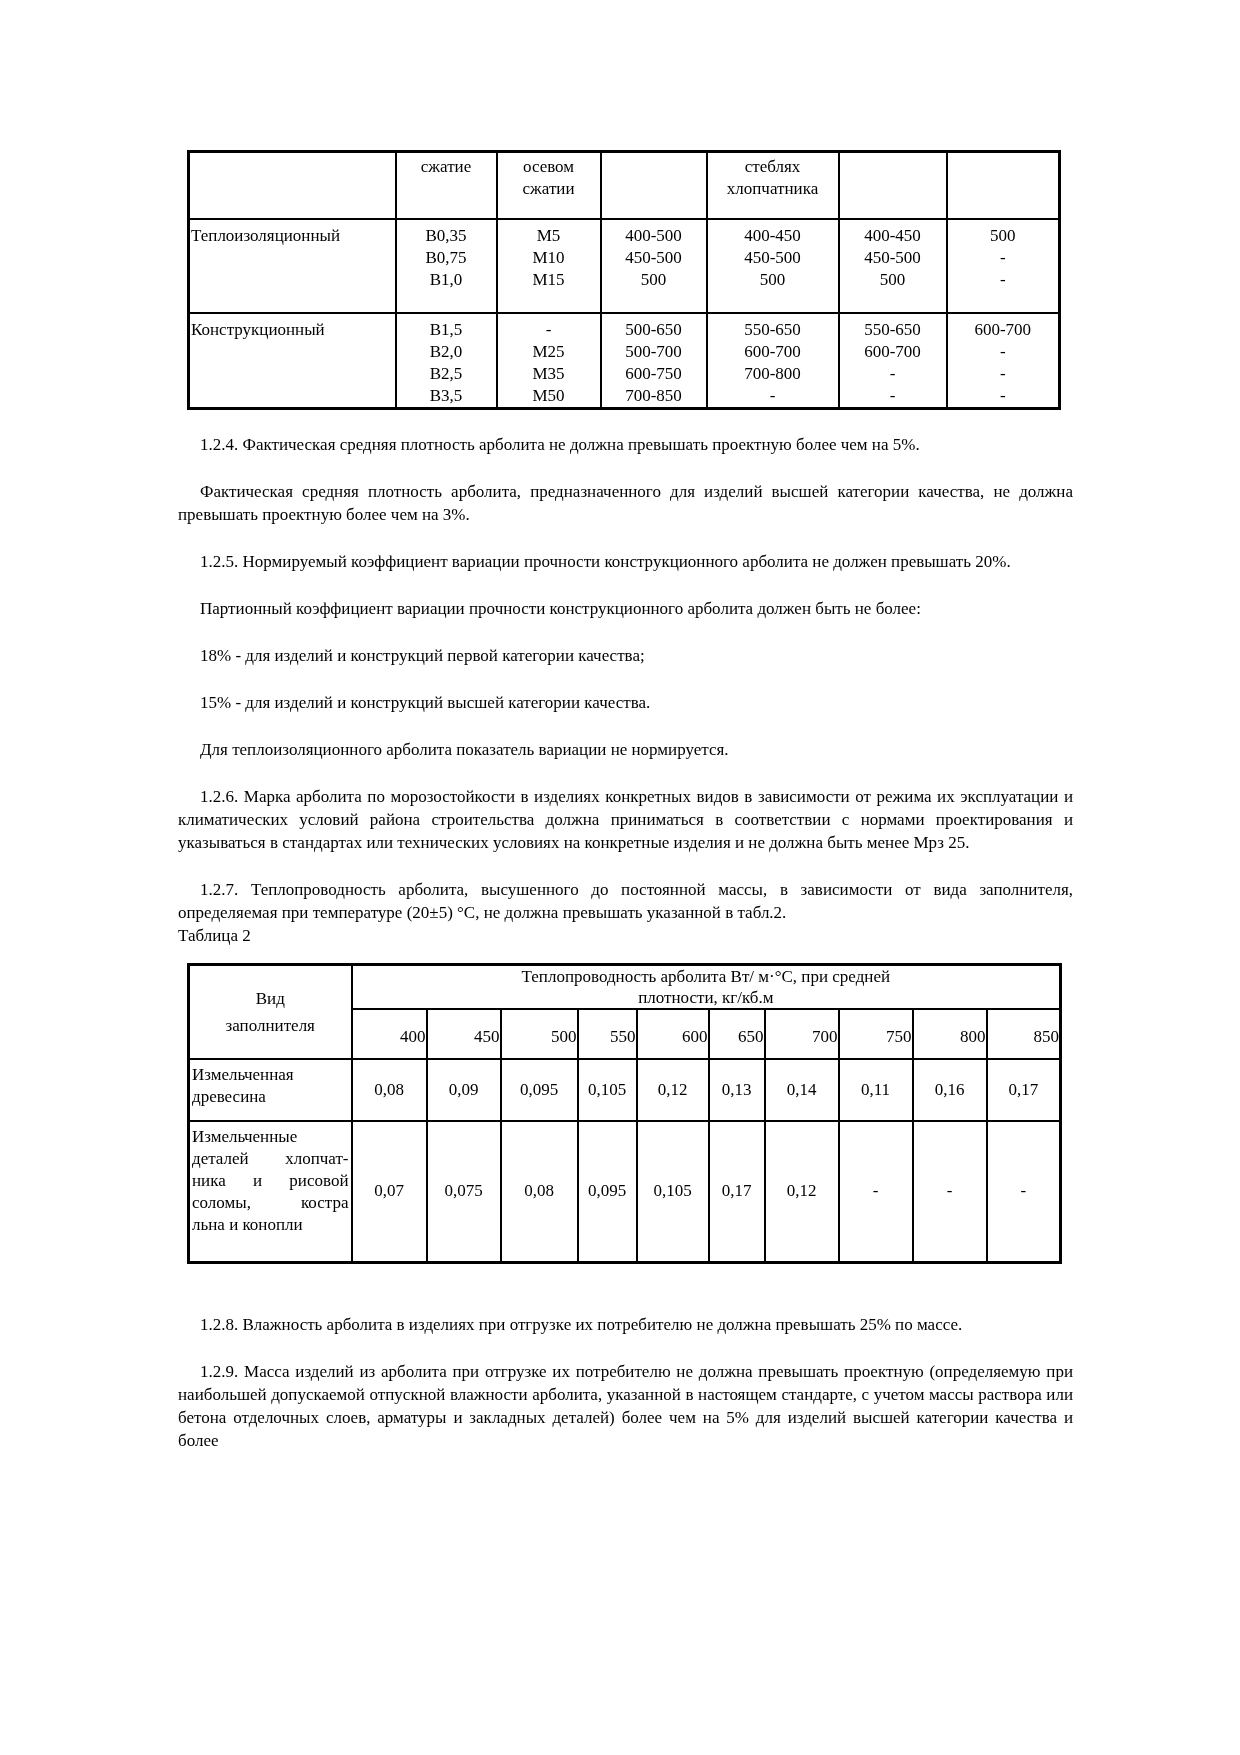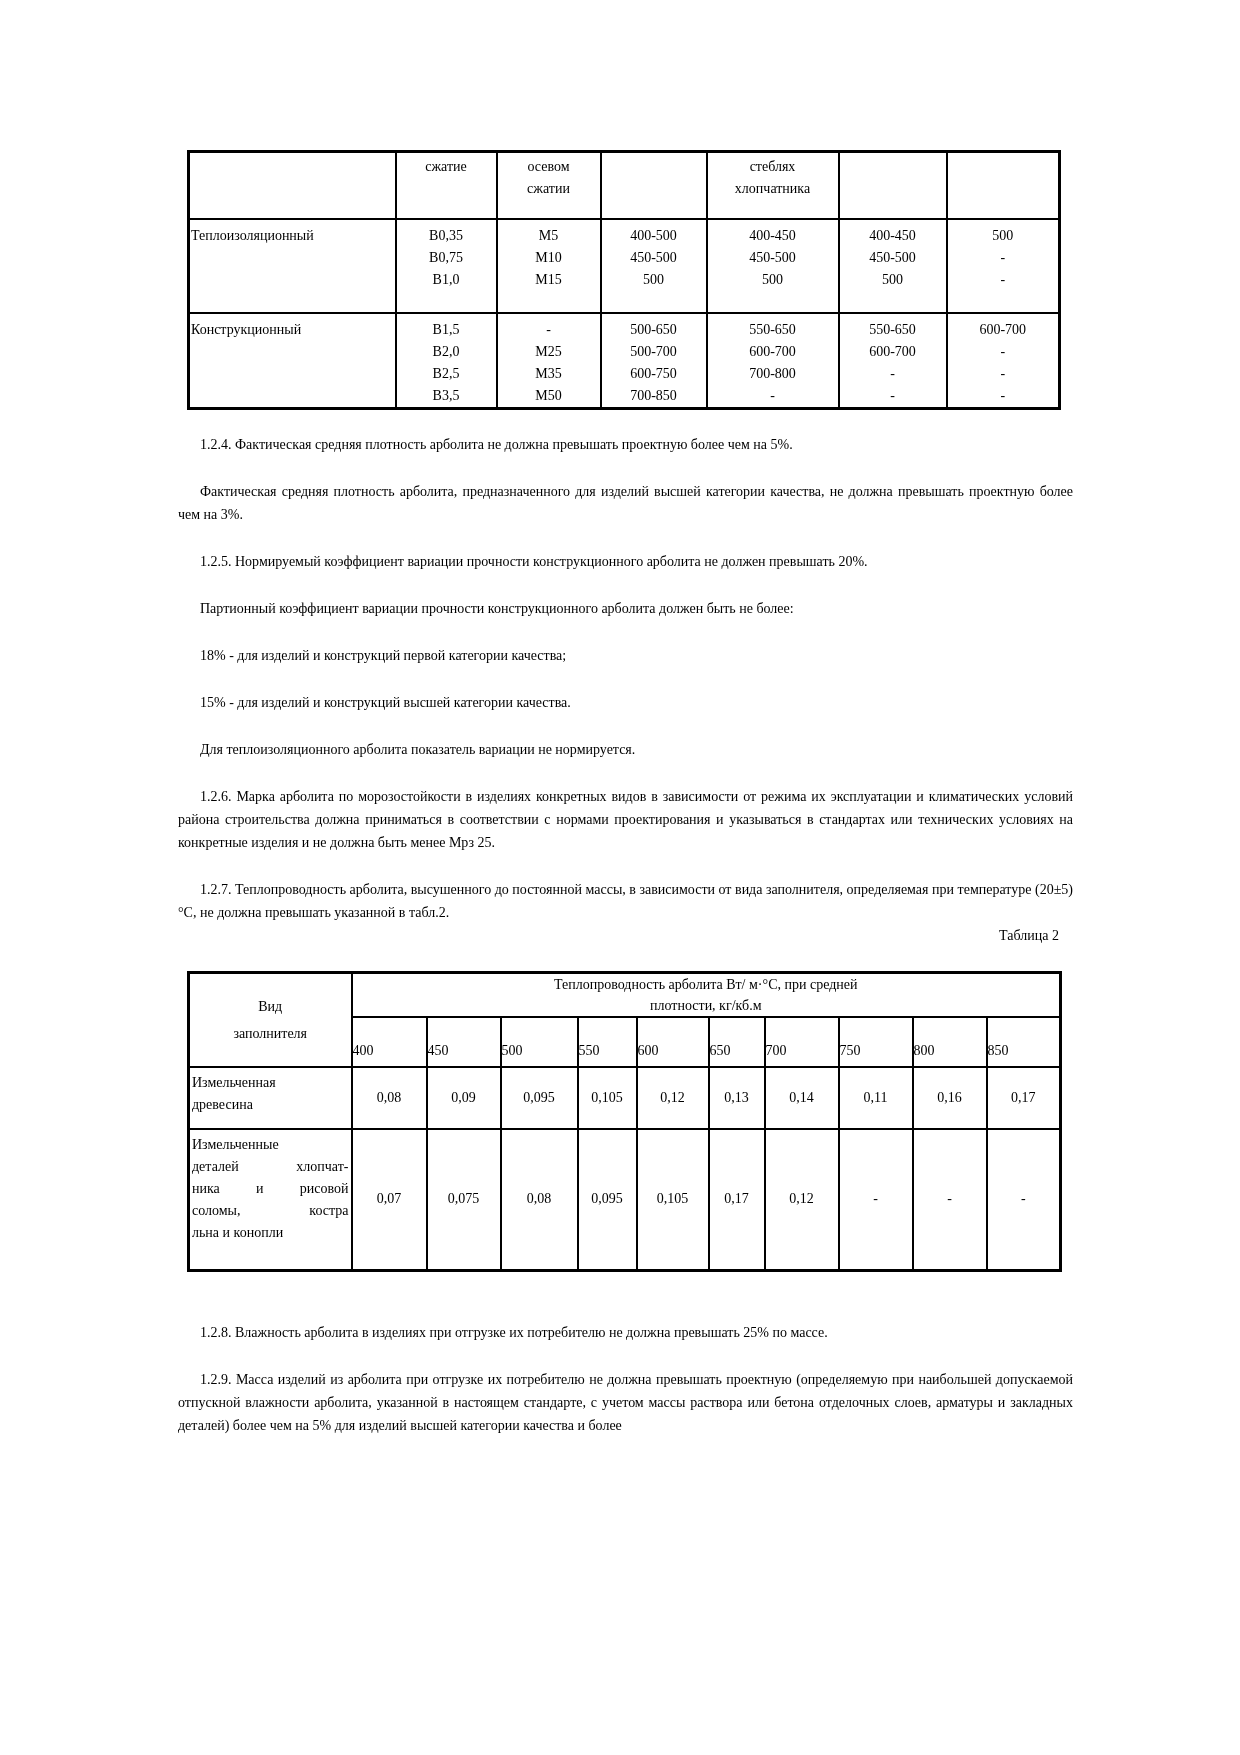--- a/index.html
+++ b/index.html
@@ -1,50 +1,50 @@
 <!DOCTYPE html>
 <html><head>
 <meta charset="utf-8">
 <style>
   html,body{margin:0;padding:0;background:#ffffff;}
   .page{
     position:relative;width:1240px;height:1755px;background:#ffffff;color:#000000;
-    font-family:"Liberation Serif","DejaVu Serif",serif;font-size:14px;line-height:23px;
+    font-family:"Liberation Serif","DejaVu Serif",serif;font-size:17px;line-height:23px;
     overflow:hidden;
   }
   .content{position:absolute;left:178px;top:0;width:895px;}
   .spacer-top{height:150px;}
 
   table{border-collapse:collapse;table-layout:fixed;}
   .doc-table{border:3px solid #000;margin-left:9px;}
   .doc-table td,.doc-table th{border:2px solid #000;font-weight:normal;padding:0;vertical-align:top;overflow:hidden;}
 
   
   #table1{width:871px;margin-bottom:23px;}
   #table1 tr.h-head{height:67px;}
   #table1 tr.h-r1{height:94px;}
   #table1 tr.h-r2{height:88px;padding-left:20px;}
   #table1 th{text-align:center;padding-top:3px;line-height:22px;}
   #table1 td.lbl{text-align:left;padding:5px 1px 0 1px;line-height:22px;}
   #table1 td.val{text-align:center;padding-top:5px;line-height:22px;}
 
   
-  .t2cap{width:881px;text-align:right;margin:0 0 24px 0;}
+  .t2cap{width:881px;text-align:left;margin:0 0 16px 0;}
 
   
   #table2{width:872px;margin-bottom:0;}
   #table2 tr.t2h1{height:45px;}
   #table2 tr.t2h2{height:50px;}
   #table2 tr.t2r1{height:62px;}
   #table2 tr.t2r2{height:141px;}
   #table2 td.corner{vertical-align:middle;text-align:center;}
   #table2 td.corner div{line-height:27px;}
   #table2 td.spanh{text-align:center;vertical-align:middle;}
   #table2 td.spanh div{line-height:21px;}
-  #table2 th.num{text-align:left;padding-top:22px;line-height:22px;}
+  #table2 th.num{text-align:right;padding-top:16px;line-height:22px;}
   #table2 td.t2lbl{text-align:left;padding:4px 2px 0 2px;line-height:22px;}
   #table2 td.t2lbl div{text-align:justify;text-align-last:justify;}
   #table2 td.t2lbl div:first-child,#table2 td.t2lbl div:last-child{text-align-last:left;}
   #table2 td.t2val{vertical-align:middle;text-align:center;line-height:22px;margin-left:12px;}
 
   
   .para{margin:0 0 24px 0;text-align:justify;text-indent:22px;}
   .para.nogap{margin-bottom:0;}
   .para.mt-big{margin-top:49px;}
 </style>

